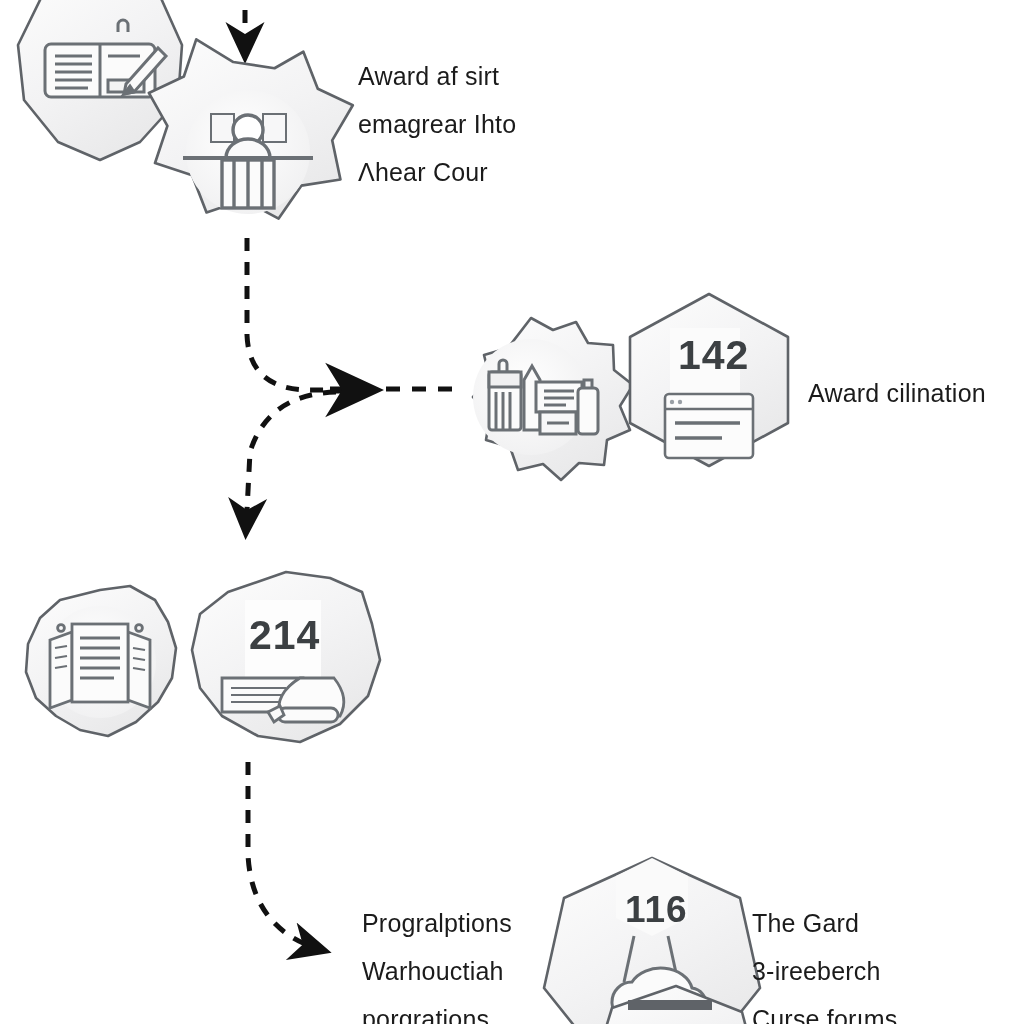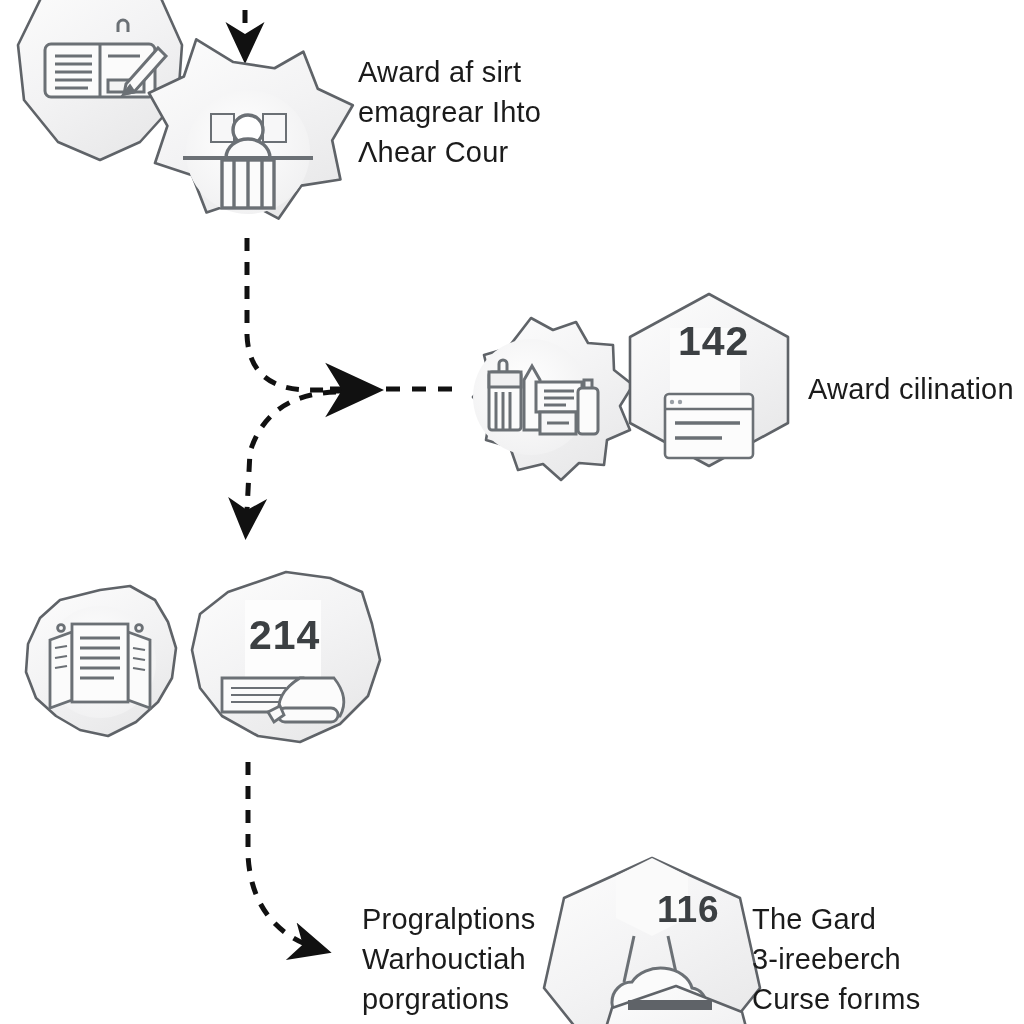--- a/index.html
+++ b/index.html
@@ -7,22 +7,22 @@
     width:1024px;height:1024px;overflow:hidden;
     background:#ffffff;
     font-family:"Liberation Sans", sans-serif;
     position:relative;
   }
   #stage{position:absolute;left:0;top:0;width:1024px;height:1024px;}
   svg.layer{position:absolute;left:0;top:0;width:1024px;height:1024px;}
   .label{
     position:absolute;
     color:#1b1b1b;
-    font-size:29px;
-    line-height:40px;
+    font-size:25px;
+    line-height:48px;
     white-space:pre-line;
     letter-spacing:.2px;
   }
   .node-num{
     position:absolute;
     color:#3c4043;
     font-weight:bold;
     letter-spacing:1px;
   }
 </style>
@@ -180,23 +180,23 @@
         <path d="M612,1002 a20,20 0 0 1 20,-20 a32,25 0 0 1 60,6 a16,16 0 0 1 -4,32 L624,1020 a18,18 0 0 1 -12,-18 Z" fill="#fbfbfb"></path>
       </g>
     </g>
 
     <g>
       <path d="M612,1008 L676,986 L742,1012 L760,1080 L700,1120 L628,1112 L596,1060 Z" fill="url(#badgeGrad)" stroke="#5f6368" stroke-width="2.6" stroke-linejoin="round"></path>
       <rect x="628" y="1000" width="84" height="10" fill="#5f6368" stroke="none"></rect>
     </g>
   </svg>
 
-  <div class="node-num" style="left:678px;top:318px;font-size:41px;">142</div>
+  <div class="node-num" style="left:678px;top:332px;font-size:41px;">142</div>
   <div class="node-num" style="left:249px;top:612px;font-size:41px;">214</div>
-  <div class="node-num" style="left:625px;top:889px;font-size:37px;margin-left:32px;">116</div>
+  <div class="node-num" style="left:625px;top:889px;font-size:37px;">116</div>
 
   <div class="label" style="left:358px;top:52px;width:230px;">Award af sirt
 emagrear Ihto
 Λhear Cour</div>
 
   <div class="label" style="left:808px;top:369px;width:230px;">Award cilination</div>
 
 
   <div class="label" style="left:362px;top:899px;width:230px;">Progralptions
 Warhouctiah

